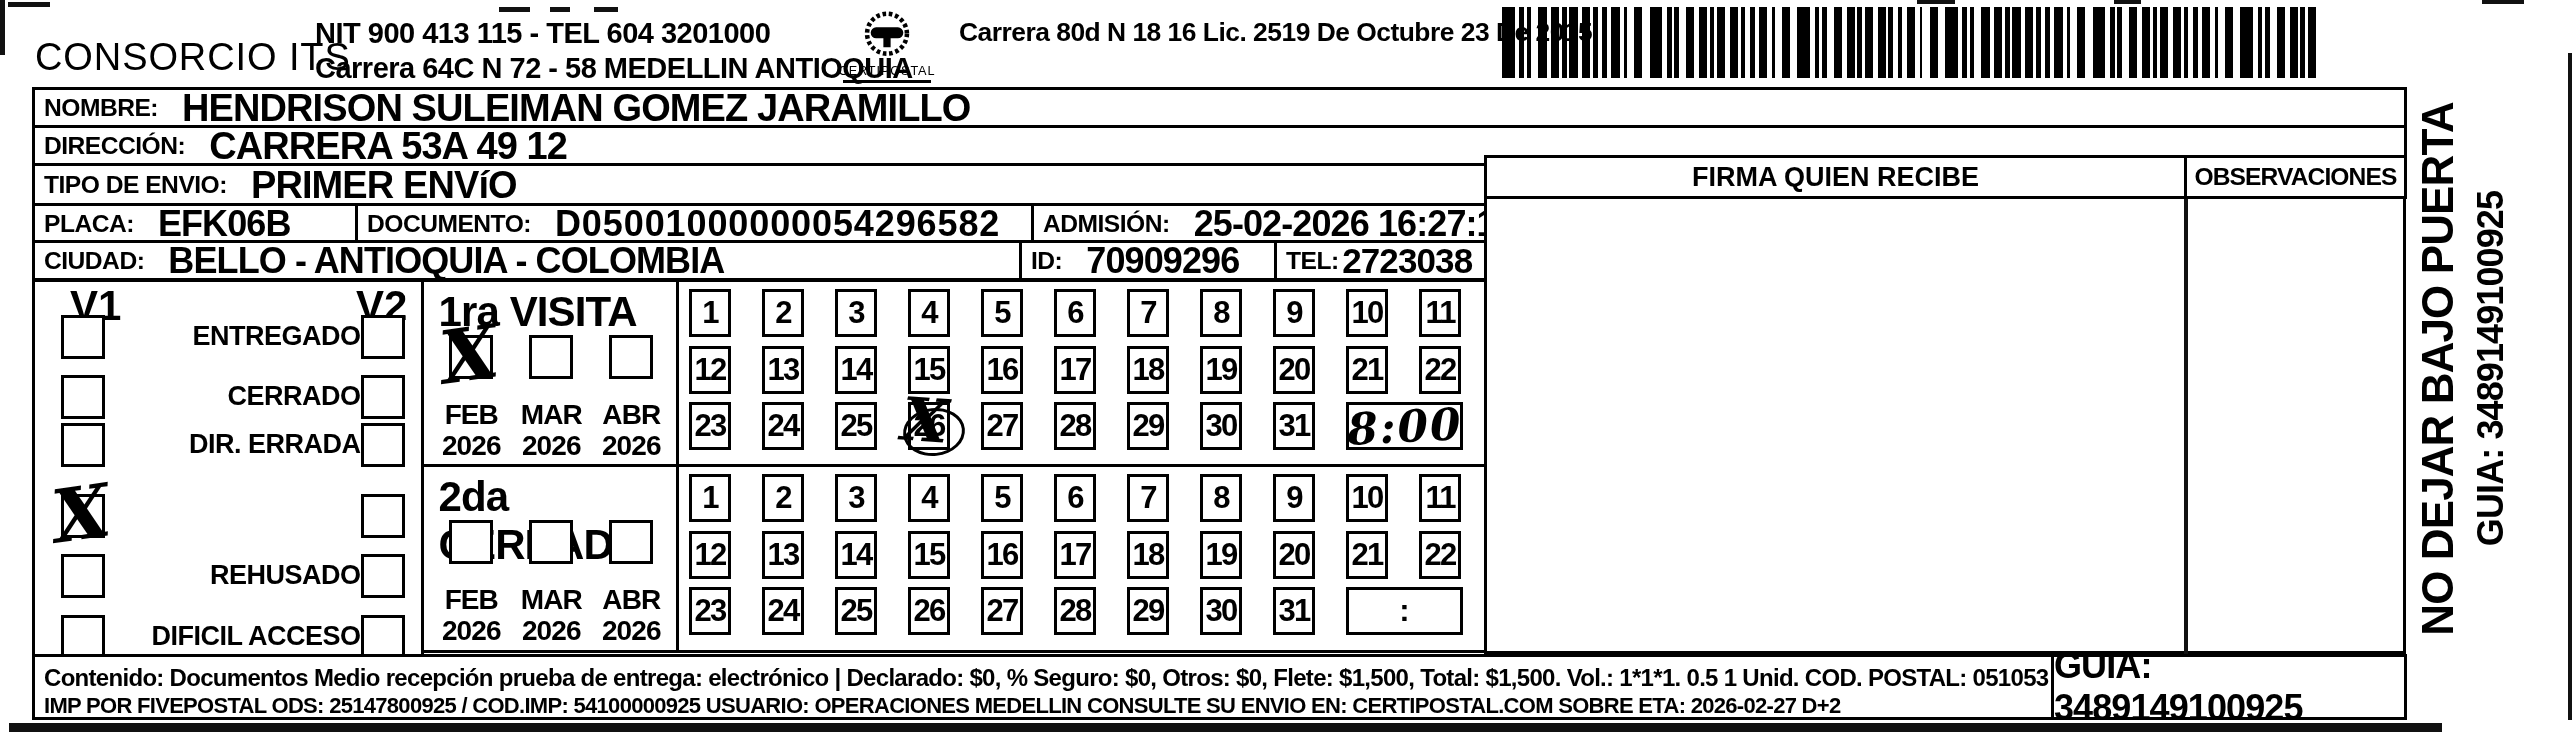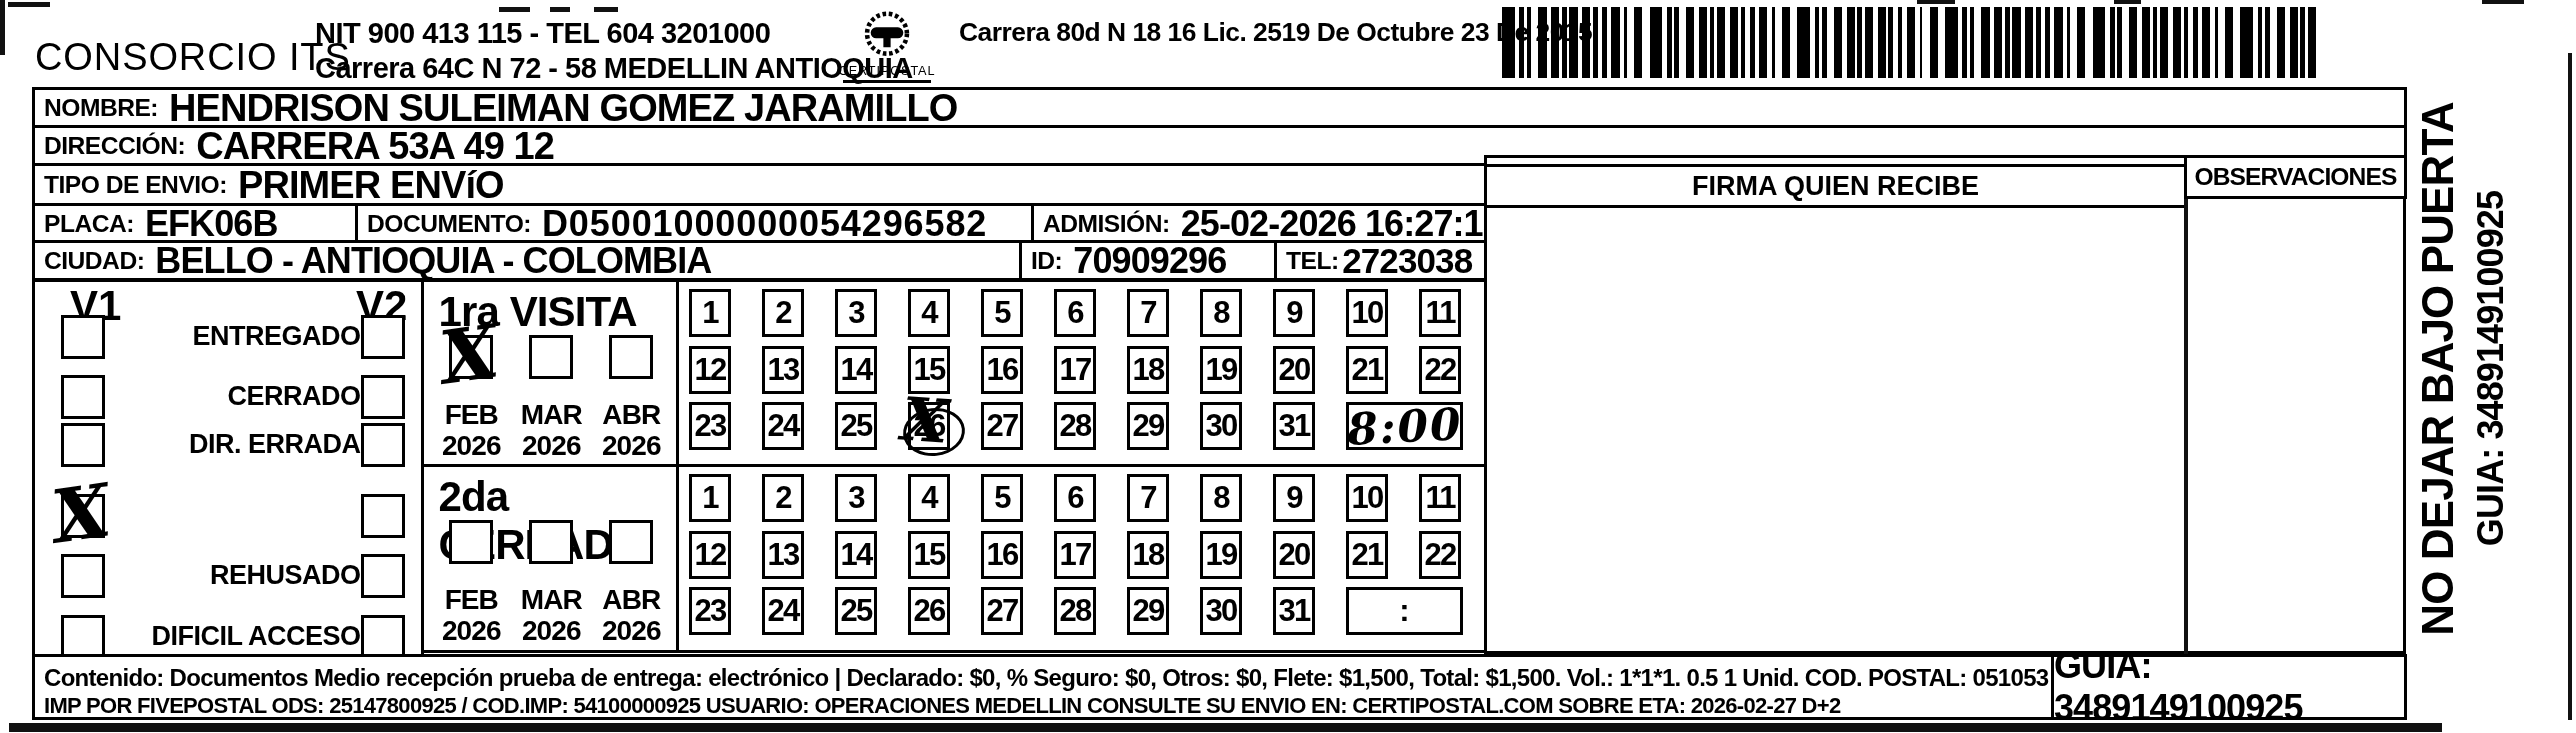--- a/index.html
+++ b/index.html
@@ -2,21 +2,21 @@
 <html style="font-size:14.6px"><head>
 <meta charset="utf-8">
 <title>Guia Certipostal</title>
 <style>
   html,body{margin:0;padding:0;background:#e8e8e8}
   .page{position:relative;width:2576px;height:734px;background:#fff;overflow:hidden;
         font-family:"Liberation Sans",sans-serif;color:#000}
   .abs{position:absolute}
   .box{position:absolute;border:3.6px solid #000;background:#fff;box-sizing:border-box}
   .b{font-weight:bold}
-  .fieldrow{display:flex;align-items:center;padding-left:9px;gap:11px;overflow:hidden;white-space:nowrap}
+  .fieldrow{display:flex;align-items:center;padding-left:9px;gap:24px;overflow:hidden;white-space:nowrap}
   .flabel{font-size:24.6px;font-weight:bold;letter-spacing:-0.5px}
   .fvalue{font-size:38px;font-weight:bold;letter-spacing:-0.9px;line-height:1;transform:scaleY(1.02)}
   .cb{width:44px;height:44px;border:3.6px solid #000;box-sizing:border-box;position:relative;background:#fff;flex:none}
   .handx{position:absolute;left:-11px;top:-20px;font:italic 700 73px "DejaVu Serif",serif;
          transform:rotate(-8deg);line-height:1;pointer-events:none}
   .status-row{position:absolute;left:25.5px;right:16.4px;height:47px;display:flex;align-items:center;justify-content:space-between}
   .status-label{flex:1;text-align:right;font-size:27px;font-weight:bold;letter-spacing:-0.5px}
   .visit-title{position:absolute;left:14.6px;top:5.5px;font-size:42px;font-weight:bold;letter-spacing:-0.9px}
   .months{position:absolute;left:7.3px;top:53px;display:flex}
   .month-col{width:80px;display:flex;flex-direction:column;align-items:center}
@@ -345,21 +345,21 @@
         <div class="day">27</div>
         <div class="day">28</div>
         <div class="day">29</div>
         <div class="day">30</div>
         <div class="day">31</div>
         <div class="day time">:</div>
       </div>
     </div>
 
   <div class="box" style="left:1484px;top:155px;width:922px;height:499px"></div>
-  <div class="box" style="left:1484px;top:164px;width:703px;height:44px;display:flex;align-items:center;justify-content:center">
+  <div class="box" style="left:1484px;top:155px;width:703px;height:44px;display:flex;align-items:center;justify-content:center">
     <span class="b" style="font-size:27px">FIRMA QUIEN RECIBE</span>
   </div>
   <div class="box" style="left:2184px;top:155px;width:223px;height:44px;display:flex;align-items:center;justify-content:center">
     <span class="b" style="font-size:24.6px;letter-spacing:-0.9px">OBSERVACIONES</span>
   </div>
   <div class="artifact" style="left:2184px;top:199px;width:3.6px;height:455px"></div>
 
   <div class="box" style="left:32px;top:654px;width:2022px;height:66px;padding:5.5px 0 0 9px;overflow:hidden">
     <div style="font-size:24px;font-weight:bold;letter-spacing:-0.7px;white-space:nowrap;line-height:29px">Contenido: Documentos Medio recepción prueba de entrega: electrónico | Declarado: $0, % Seguro: $0, Otros: $0, Flete: $1,500, Total: $1,500. Vol.: 1*1*1. 0.5  1 Unid. COD. POSTAL: 051053</div>
     <div style="font-size:22px;font-weight:bold;letter-spacing:-0.7px;white-space:nowrap;line-height:27px">IMP POR FIVEPOSTAL ODS: 25147800925 / COD.IMP: 54100000925 USUARIO: OPERACIONES MEDELLIN CONSULTE SU ENVIO EN: CERTIPOSTAL.COM SOBRE ETA: 2026-02-27 D+2</div>

